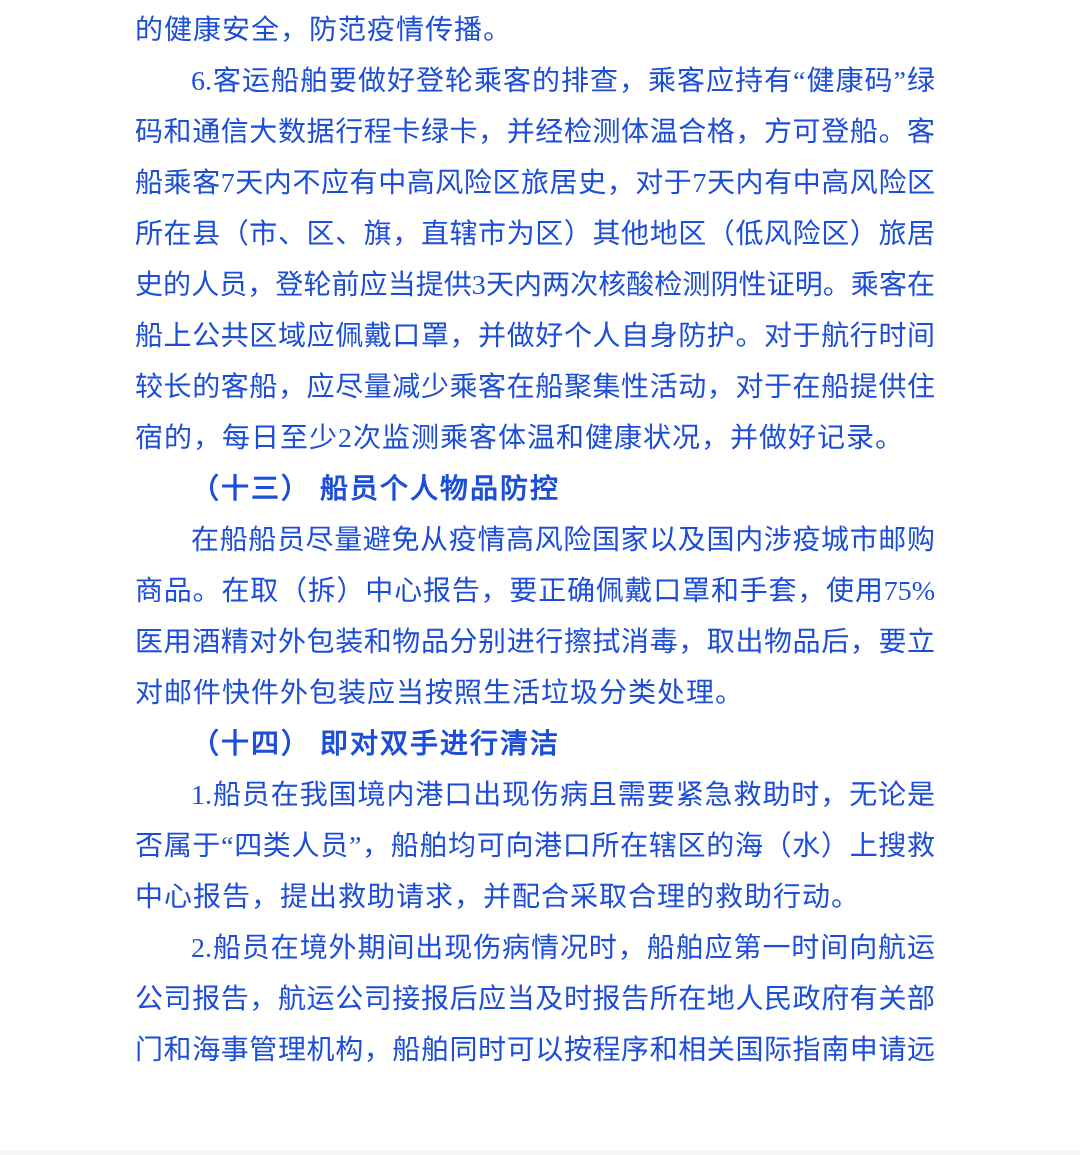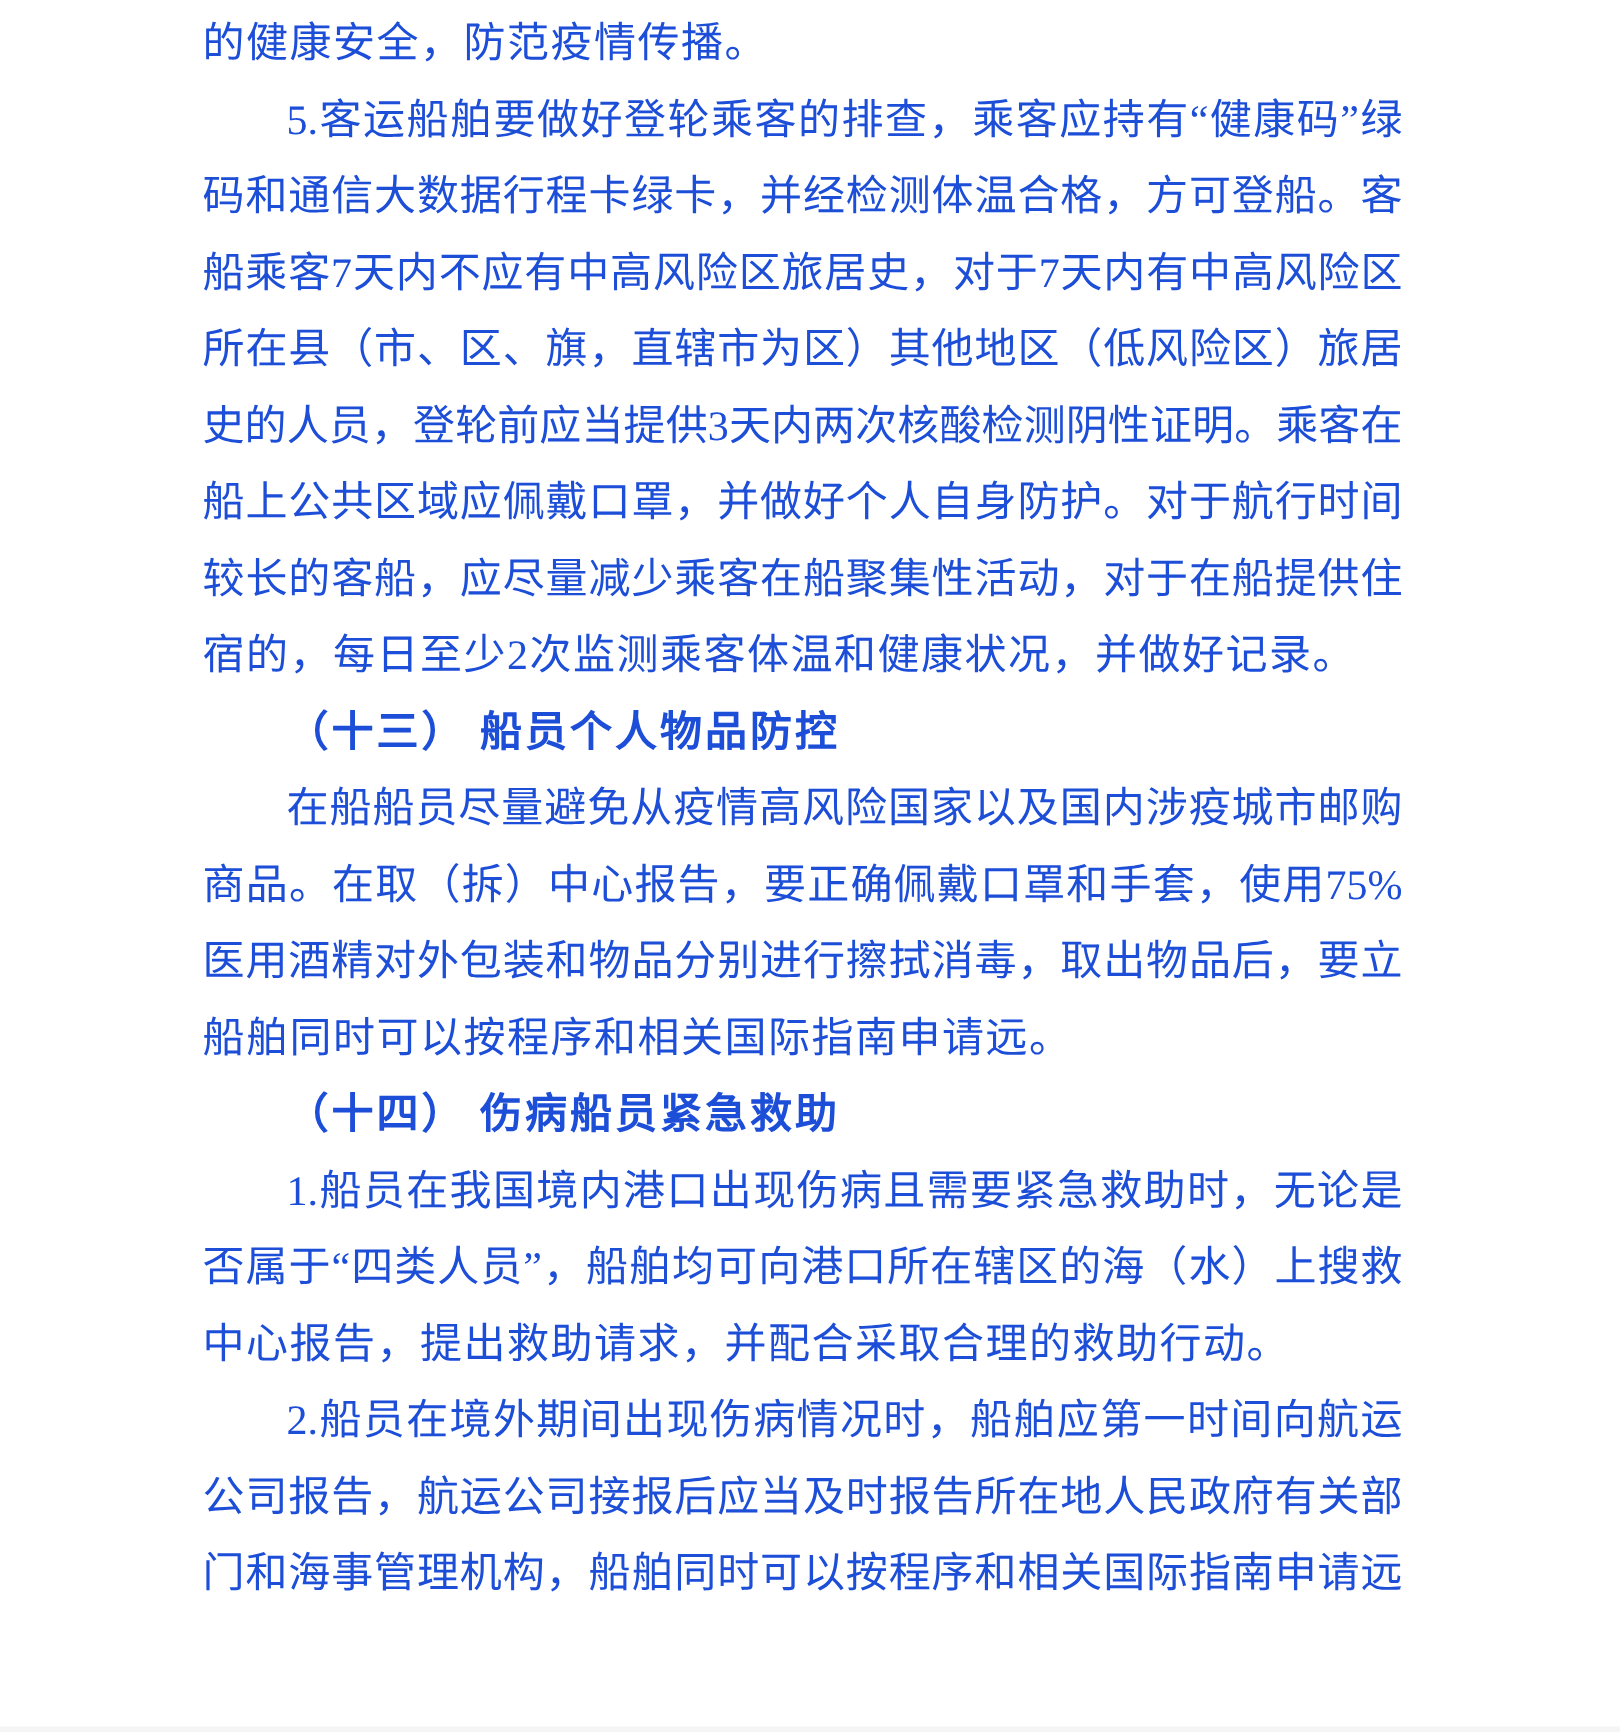--- a/index.html
+++ b/index.html
@@ -61,37 +61,37 @@
   }
 </style>
 </head>
 <body>
 
 <div class="page">
   <div class="textblock">
 
     <div class="line">的健康安全，防范疫情传播。</div>
 
-    <div class="line just indent">5.客运船舶要做好登轮乘客的排查，乘客应持有“健康码”绿</div>
+    <div class="line just indent">6.客运船舶要做好登轮乘客的排查，乘客应持有“健康码”绿</div>
     <div class="line just">码和通信大数据行程卡绿卡，并经检测体温合格，方可登船。客</div>
     <div class="line just">船乘客7天内不应有中高风险区旅居史，对于7天内有中高风险区</div>
     <div class="line just">所在县（市、区、旗，直辖市为区）其他地区（低风险区）旅居</div>
     <div class="line just">史的人员，登轮前应当提供3天内两次核酸检测阴性证明。乘客在</div>
     <div class="line just">船上公共区域应佩戴口罩，并做好个人自身防护。对于航行时间</div>
     <div class="line just">较长的客船，应尽量减少乘客在船聚集性活动，对于在船提供住</div>
     <div class="line">宿的，每日至少2次监测乘客体温和健康状况，并做好记录。</div>
 
     <div class="line indent heading">（十三） 船员个人物品防控</div>
 
     <div class="line just indent">在船船员尽量避免从疫情高风险国家以及国内涉疫城市邮购</div>
     <div class="line just">商品。在取（拆）中心报告，要正确佩戴口罩和手套，使用75%</div>
     <div class="line just">医用酒精对外包装和物品分别进行擦拭消毒，取出物品后，要立</div>
-    <div class="line">船舶同时可以按程序和相关国际指南申请远。</div>
+    <div class="line">对邮件快件外包装应当按照生活垃圾分类处理。</div>
 
-    <div class="line indent heading">（十四） 伤病船员紧急救助</div>
+    <div class="line indent heading">（十四） 即对双手进行清洁</div>
 
     <div class="line just indent">1.船员在我国境内港口出现伤病且需要紧急救助时，无论是</div>
     <div class="line just">否属于“四类人员”，船舶均可向港口所在辖区的海（水）上搜救</div>
     <div class="line">中心报告，提出救助请求，并配合采取合理的救助行动。</div>
 
     <div class="line just indent">2.船员在境外期间出现伤病情况时，船舶应第一时间向航运</div>
     <div class="line just">公司报告，航运公司接报后应当及时报告所在地人民政府有关部</div>
     <div class="line just">门和海事管理机构，船舶同时可以按程序和相关国际指南申请远</div>
 
   </div>

